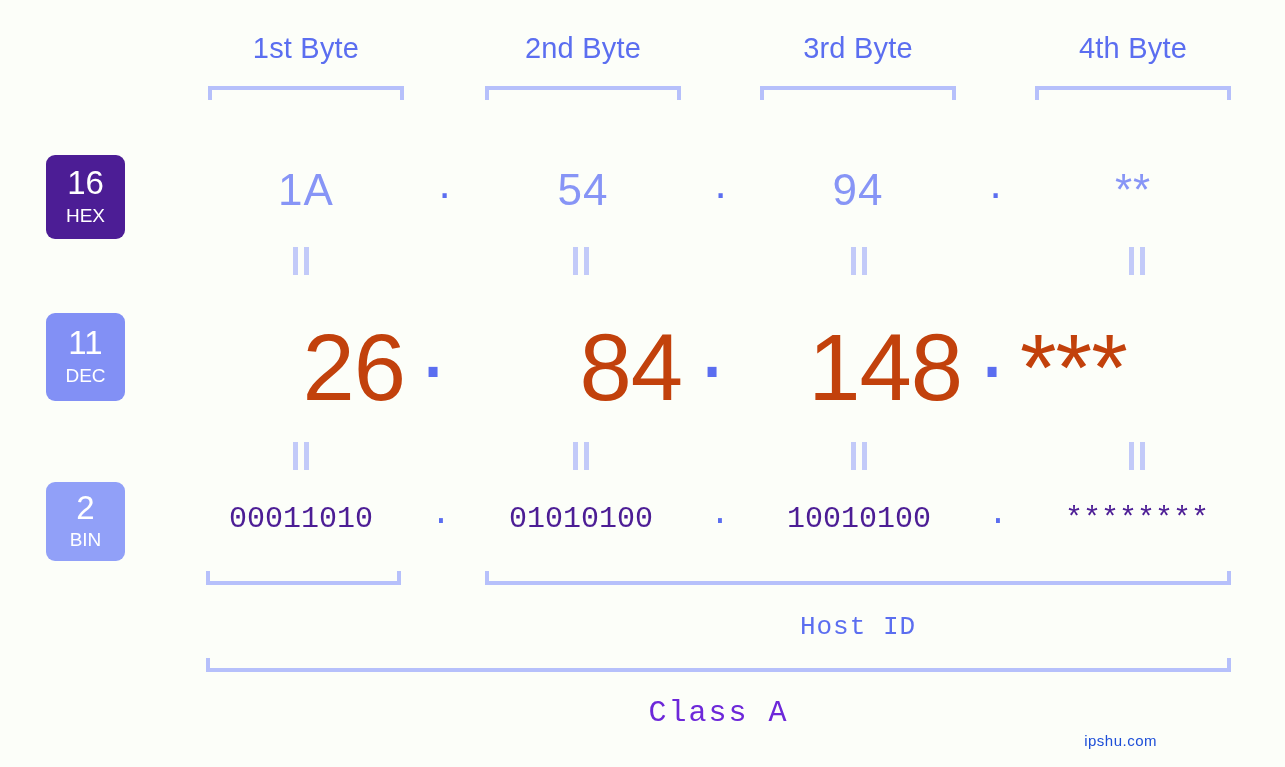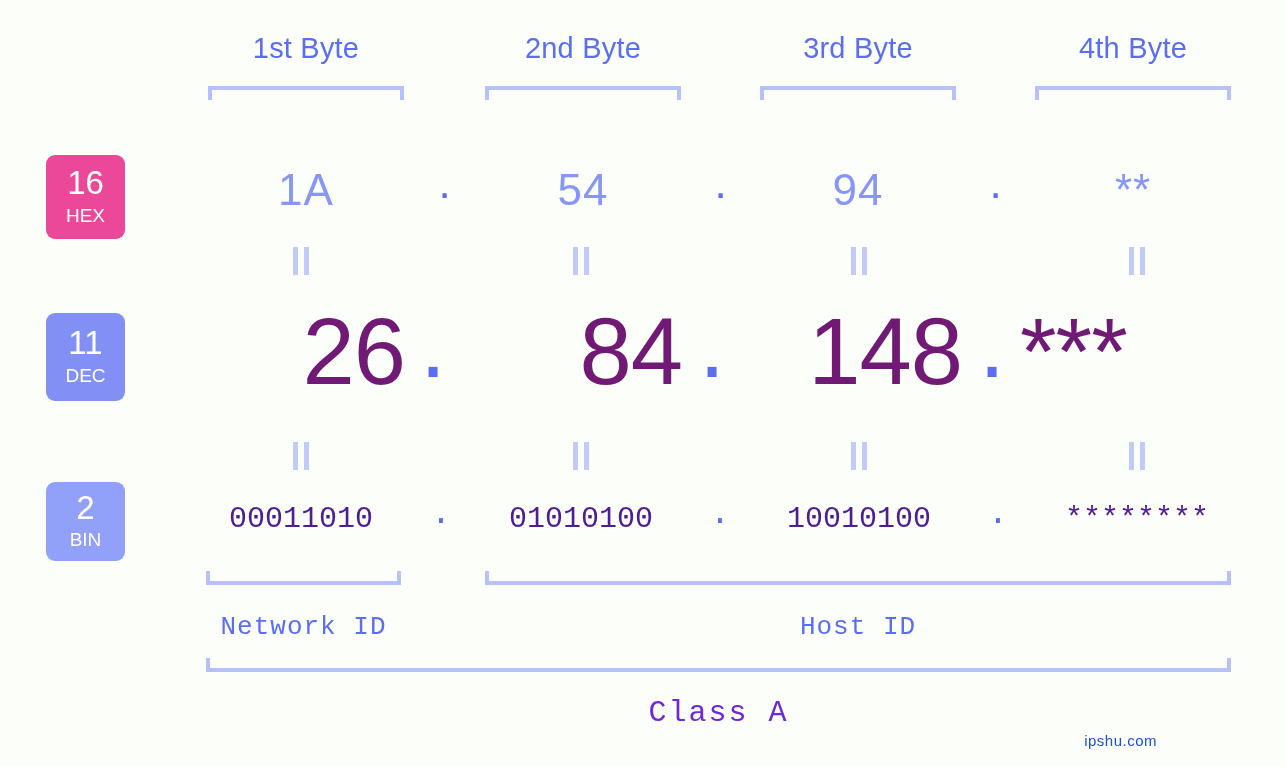--- a/index.html
+++ b/index.html
@@ -102,22 +102,22 @@
   .hex-dot {
     font-size: 44px;
     font-family: "Liberation Sans", sans-serif;
     color: #5b6ef0;
     top: 158px;
   }
 
   .dec-val {
     font-size: 94px;
     font-family: "Liberation Sans", sans-serif;
-    color: #701a75;
-    top: 291px;
+    color: #c2410c;
+    top: 307px;
     letter-spacing: -1px;
   }
   .dec-dot {
     font-size: 94px;
     font-family: "Liberation Sans", sans-serif;
     color: #5b6ef0;
     top: 291px;
   }
 
   .bin-val {
@@ -189,21 +189,21 @@
   <div class="byte-label" style="left:208px;width:196px;">1st Byte</div>
   <div class="byte-label" style="left:485px;width:196px;">2nd Byte</div>
   <div class="byte-label" style="left:760px;width:196px;">3rd Byte</div>
   <div class="byte-label" style="left:1035px;width:196px;">4th Byte</div>
 
   <div class="bracket-down" style="left:208px;top:86px;width:196px;"></div>
   <div class="bracket-down" style="left:485px;top:86px;width:196px;"></div>
   <div class="bracket-down" style="left:760px;top:86px;width:196px;"></div>
   <div class="bracket-down" style="left:1035px;top:86px;width:196px;"></div>
 
-  <div class="badge" style="top:155px;height:84px;background:#ec4899;">
+  <div class="badge" style="top:155px;height:84px;background:#4c1d95;">
     <span class="num">16</span>
     <span class="nm">HEX</span>
   </div>
 
   <div class="badge" style="top:313px;height:88px;background:#8290f5;">
     <span class="num">11</span>
     <span class="nm">DEC</span>
   </div>
 
   <div class="badge" style="top:482px;height:79px;background:#91a0f8;">
@@ -265,21 +265,20 @@
   <div class="dot bin-dot" style="left:405px;width:72px;">.</div>
   <div class="val bin-val" style="left:470px;width:222px;">01010100</div>
   <div class="dot bin-dot" style="left:684px;width:72px;">.</div>
   <div class="val bin-val" style="left:748px;width:222px;">10010100</div>
   <div class="dot bin-dot" style="left:962px;width:72px;">.</div>
   <div class="val bin-val" style="left:1026px;width:222px;">********</div>
 
   <div class="bracket-up" style="left:206px;top:571px;width:195px;"></div>
   <div class="bracket-up" style="left:485px;top:571px;width:746px;"></div>
 
-  <div class="sec-label" style="left:206px;top:612px;width:195px;">Network ID</div>
   <div class="sec-label" style="left:485px;top:612px;width:746px;">Host ID</div>
 
   <div class="bracket-up" style="left:206px;top:658px;width:1025px;"></div>
   <div class="class-label" style="left:206px;top:696px;width:1025px;">Class A</div>
 
   <div class="watermark">ipshu.com</div>
 
 </div>
 
 </body></html>

